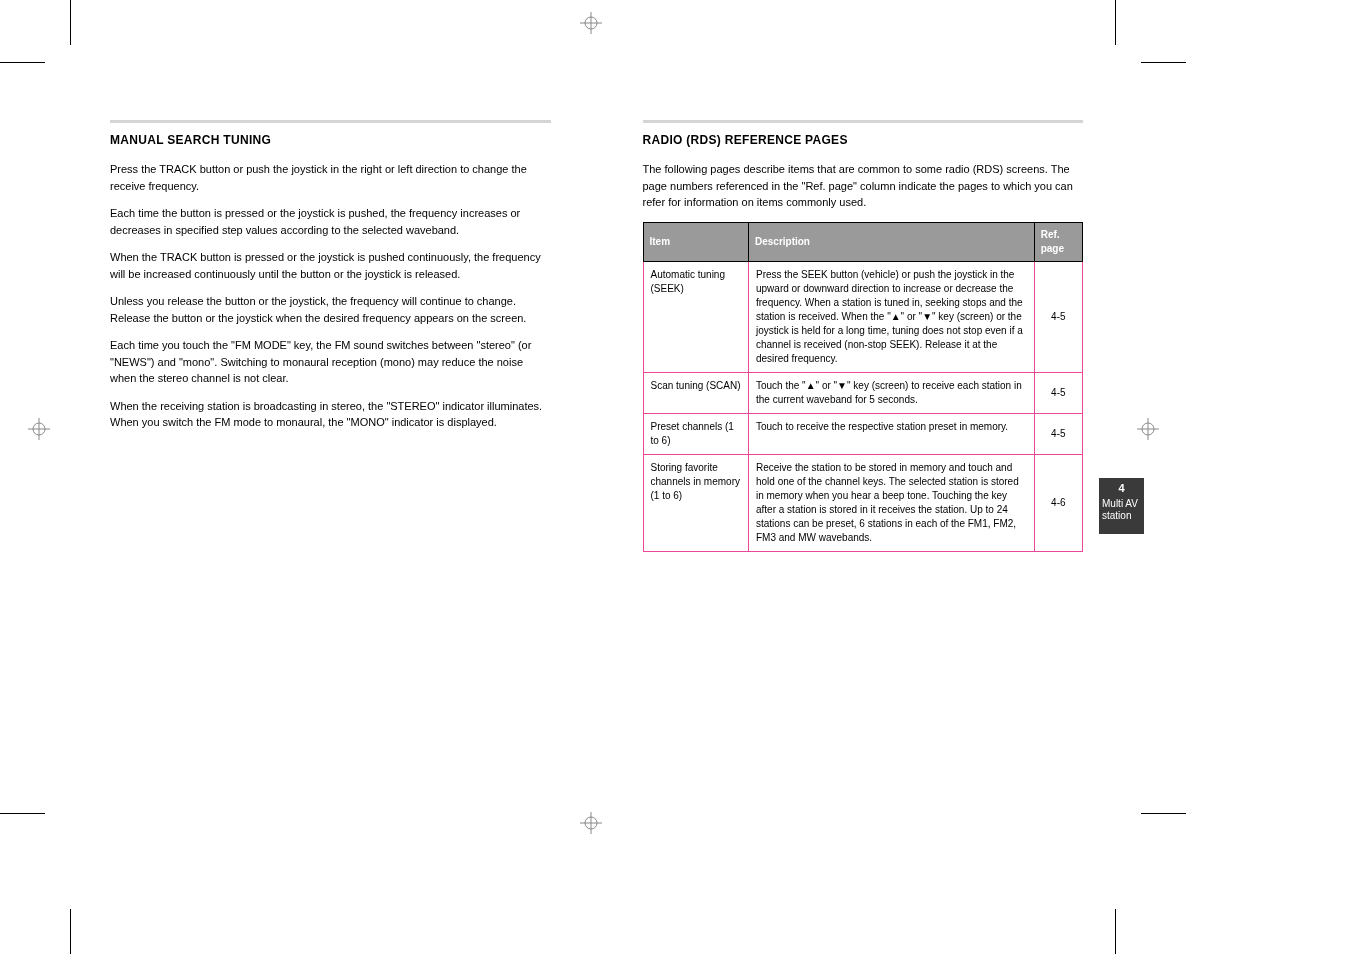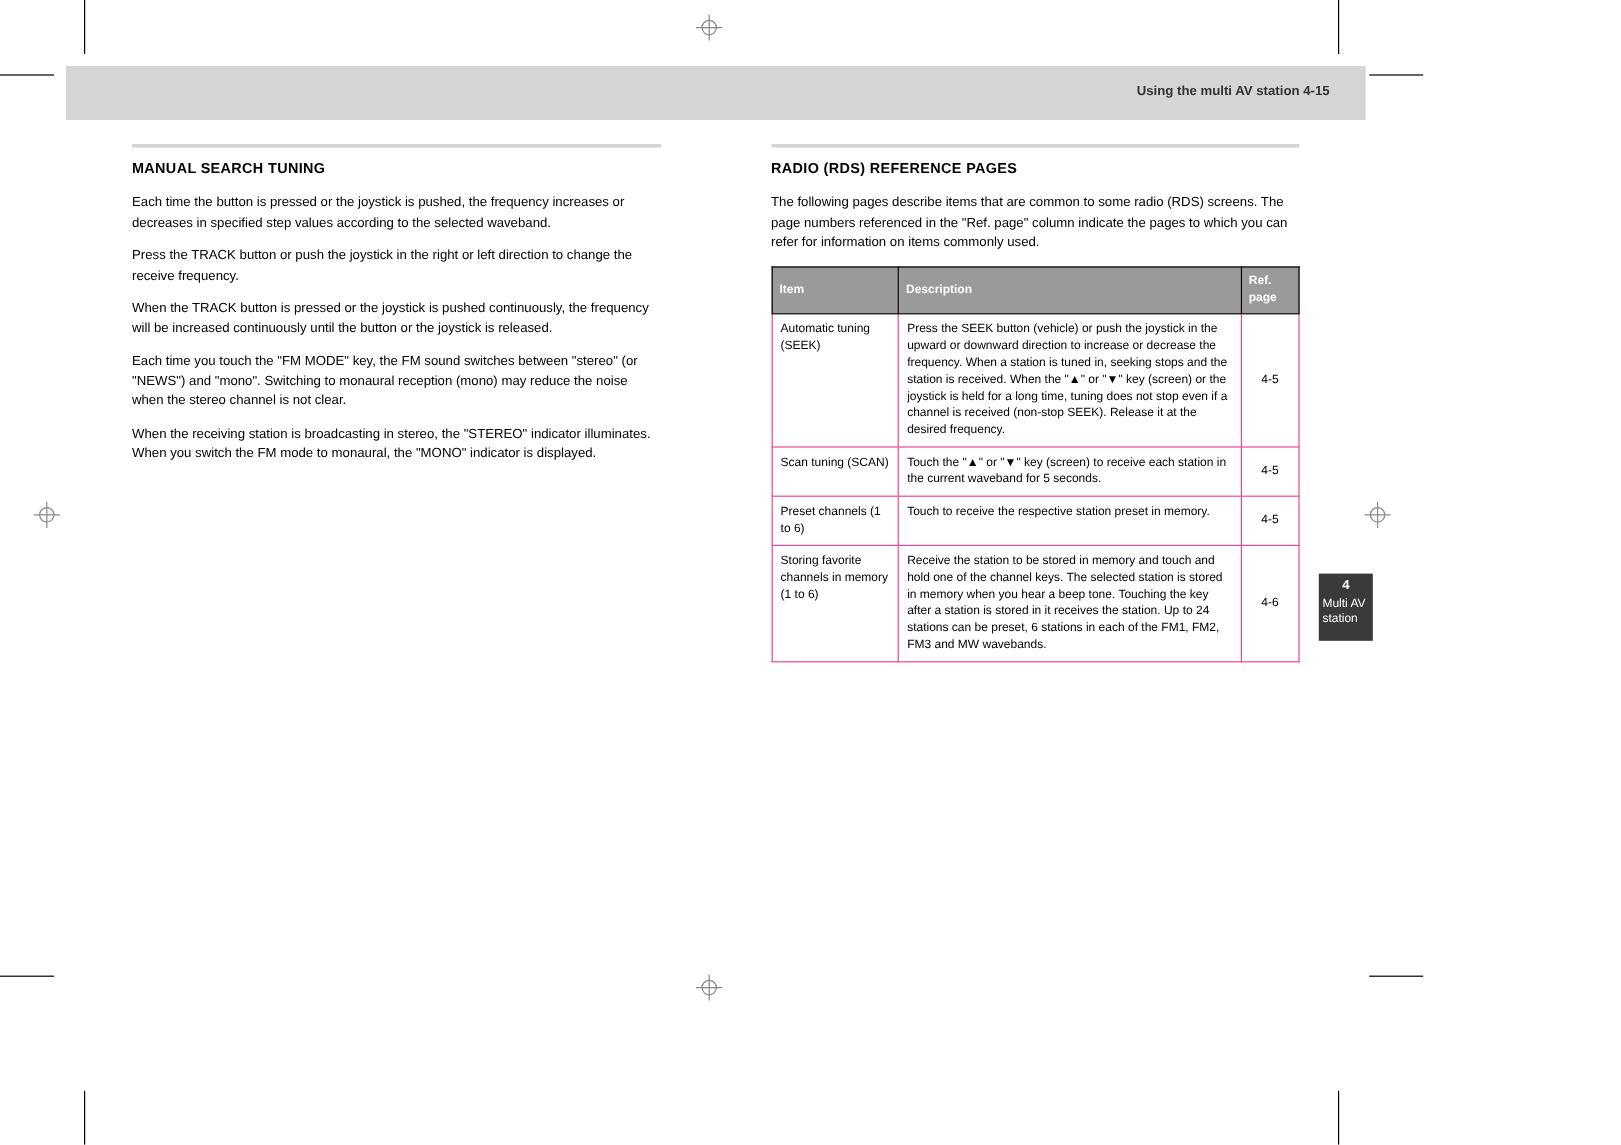--- a/index.html
+++ b/index.html
@@ -63,37 +63,35 @@
       </svg>
     </div>
 <div class="reg" style="right:192px;top:418px">
       <svg width="22" height="22">
         <circle cx="11" cy="11" r="6" fill="none" stroke="#888"></circle>
         <line x1="0" y1="11" x2="22" y2="11" stroke="#888"></line>
         <line x1="11" y1="0" x2="11" y2="22" stroke="#888"></line>
       </svg>
     </div>
 
-<div class="hdr">
-  <div style="text-align:right;font-size:11px;font-weight:bold;color:#333;padding:15px 30px 0 0">Using the multi AV station   4-15</div>
-</div>
 
 <div class="tab">
   <b>4</b>
   <span>Multi AV station</span>
 </div>
 
 <div class="cols">
 
   <div class="col">
     <div class="rule"></div>
     <div class="sect-title">MANUAL SEARCH TUNING</div>
+    <p>Press the TRACK button or push the joystick in the right or left direction to change the receive frequency.</p>
     <p>Each time the button is pressed or the joystick is pushed, the frequency increases or decreases in specified step values according to the selected waveband.</p>
-    <p>Press the TRACK button or push the joystick in the right or left direction to change the receive frequency.</p>
     <p>When the TRACK button is pressed or the joystick is pushed continuously, the frequency will be increased continuously until the button or the joystick is released.</p>
+    <p>Unless you release the button or the joystick, the frequency will continue to change. Release the button or the joystick when the desired frequency appears on the screen.</p>
     <p>Each time you touch the "FM MODE" key, the FM sound switches between "stereo" (or "NEWS") and "mono". Switching to monaural reception (mono) may reduce the noise when the stereo channel is not clear.</p>
     <p>When the receiving station is broadcasting in stereo, the "STEREO" indicator illuminates. When you switch the FM mode to monaural, the "MONO" indicator is displayed.</p>
   </div>
 
   <div class="col">
     <div class="rule"></div>
     <div class="sect-title">RADIO (RDS) REFERENCE PAGES</div>
     <p>The following pages describe items that are common to some radio (RDS) screens. The page numbers referenced in the "Ref. page" column indicate the pages to which you can refer for information on items commonly used.</p>
 
     <table class="tbl">

